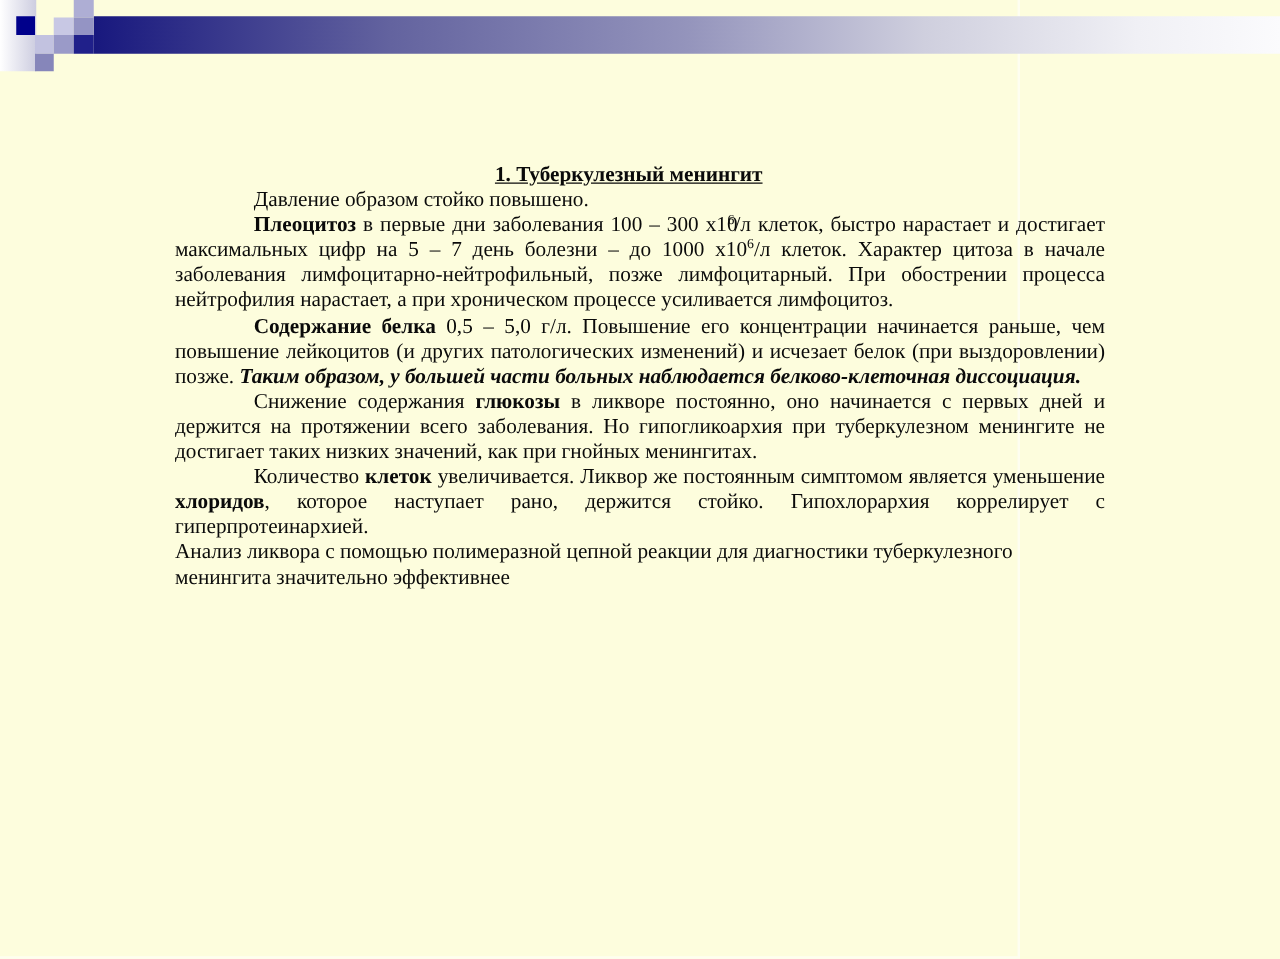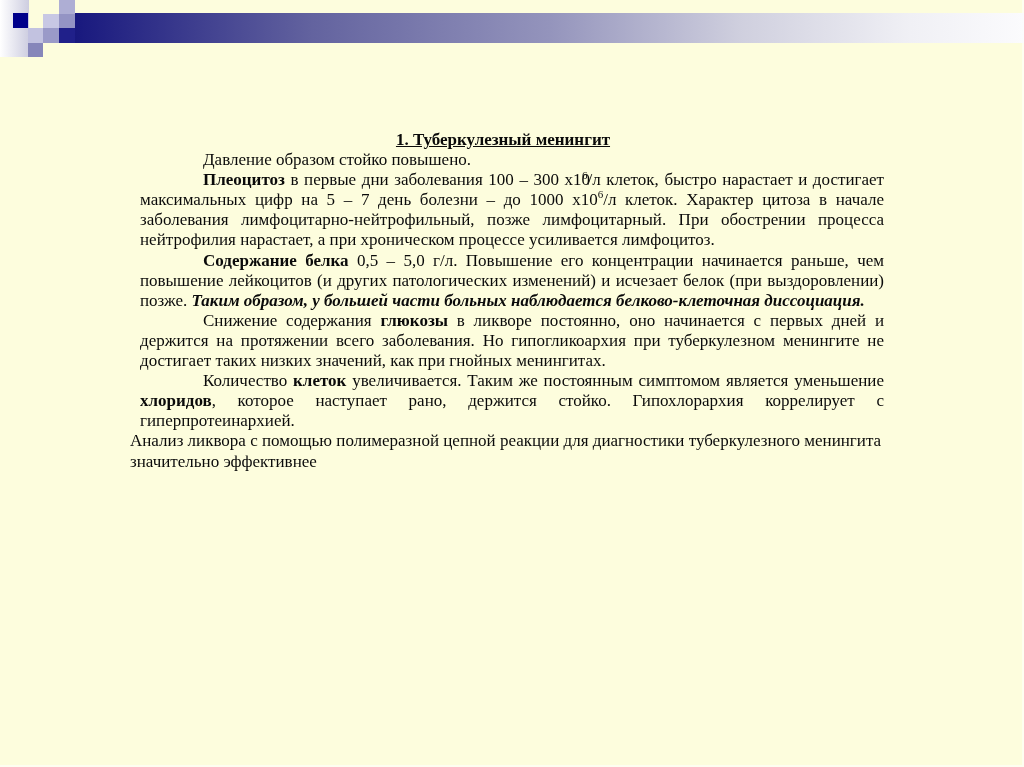--- a/index.html
+++ b/index.html
@@ -2,38 +2,38 @@
 <html><head>
 <meta charset="utf-8">
 <style>
   html,body { margin:0; padding:0; }
   body {
     width:1024px; height:767px;
     overflow:hidden;
     font-family:"Liberation Serif","DejaVu Serif",serif;
   }
   .slide {
-    position:absolute; left:0; top:0; width:1024px; height:767px;
+    position:absolute; left:0; top:0; width:816px; height:767px;
     box-shadow: inset -2px -2px 0 rgba(255,255,255,.55);
   }
   
   .hdr-el { position:absolute; }
   .left-grad { left:0; top:0; width:29px; height:57px; }
   .navy-sq  { left:13px; top:13px; width:15px; height:15px; }
   .main-bar { left:75px; top:13px; width:949px; height:30px; }
   
   .textblock {
     position:absolute; left:122px; top:130px; width:762px;
     font-size:17px; line-height:20.1px; color:#0a0a0a;
   }
   .title { text-align:center; font-weight:bold; }
   .title .tt { text-decoration:underline; }
   p.para { margin:0; text-align:justify; margin-left:18px; text-indent:63px; }
   p.para.hang  { margin-left:33px; text-indent:48px; }
-  p.para.flush { margin-left:8px; text-indent:0; text-align:left; }
+  p.para.flush { margin-left:18px; text-indent:0; text-align:left; }
   .b { font-weight:bold; }
   .i { font-style:italic; }
   sup { font-size:11px; line-height:0; }
   sup.overlap { margin-left:-8px; }
 </style>
 </head>
 <body style="background: rgb(253, 253, 221);">
 
 <div class="slide">
   <div>
@@ -53,17 +53,17 @@
 
   <div class="textblock" style="color: rgb(10, 10, 10);">
     <div class="title">
       <span class="tt">1. Туберкулезный менингит</span>
     </div>
     <div>
         <p class="para"><span>Давление образом стойко повышено.</span></p>
         <p class="para"><span class="b">Плеоцитоз</span><span> в первые дни заболевания 100 – 300 х10</span><sup class="overlap">6</sup><span>/л клеток, быстро нарастает и достигает максимальных цифр на 5 – 7 день болезни – до 1000 х10</span><sup>6</sup><span>/л клеток. Характер цитоза в начале заболевания лимфоцитарно-нейтрофильный, позже лимфоцитарный. При обострении процесса нейтрофилия нарастает, а при хроническом процессе усиливается лимфоцитоз.</span></p>
         <p class="para"><span class="b">Содержание белка</span><span> 0,5 – 5,0 г/л. Повышение его концентрации начинается раньше, чем повышение лейкоцитов (и других патологических изменений) и исчезает белок (при выздоровлении) позже. </span><span class="b i">Таким образом, у большей части больных наблюдается белково-клеточная диссоциация.</span></p>
         <p class="para"><span>Снижение содержания </span><span class="b">глюкозы</span><span> в ликворе постоянно, оно начинается с первых дней и держится на протяжении всего заболевания. Но гипогликоархия при туберкулезном менингите не достигает таких низких значений, как при гнойных менингитах.</span></p>
-        <p class="para"><span>Количество </span><span class="b">клеток</span><span> увеличивается. Таким же постоянным симптомом является уменьшение </span><span class="b">хлоридов</span><span>, которое наступает рано, держится стойко. Гипохлорархия коррелирует с гиперпротеинархией.</span></p>
+        <p class="para"><span>Количество </span><span class="b">клеток</span><span> увеличивается. Ликвор же постоянным симптомом является уменьшение </span><span class="b">хлоридов</span><span>, которое наступает рано, держится стойко. Гипохлорархия коррелирует с гиперпротеинархией.</span></p>
         <p class="para flush"><span>Анализ ликвора с помощью полимеразной цепной реакции для диагностики туберкулезного менингита значительно эффективнее</span></p>
       </div>
   </div>
 </div>
 
 </body></html>

